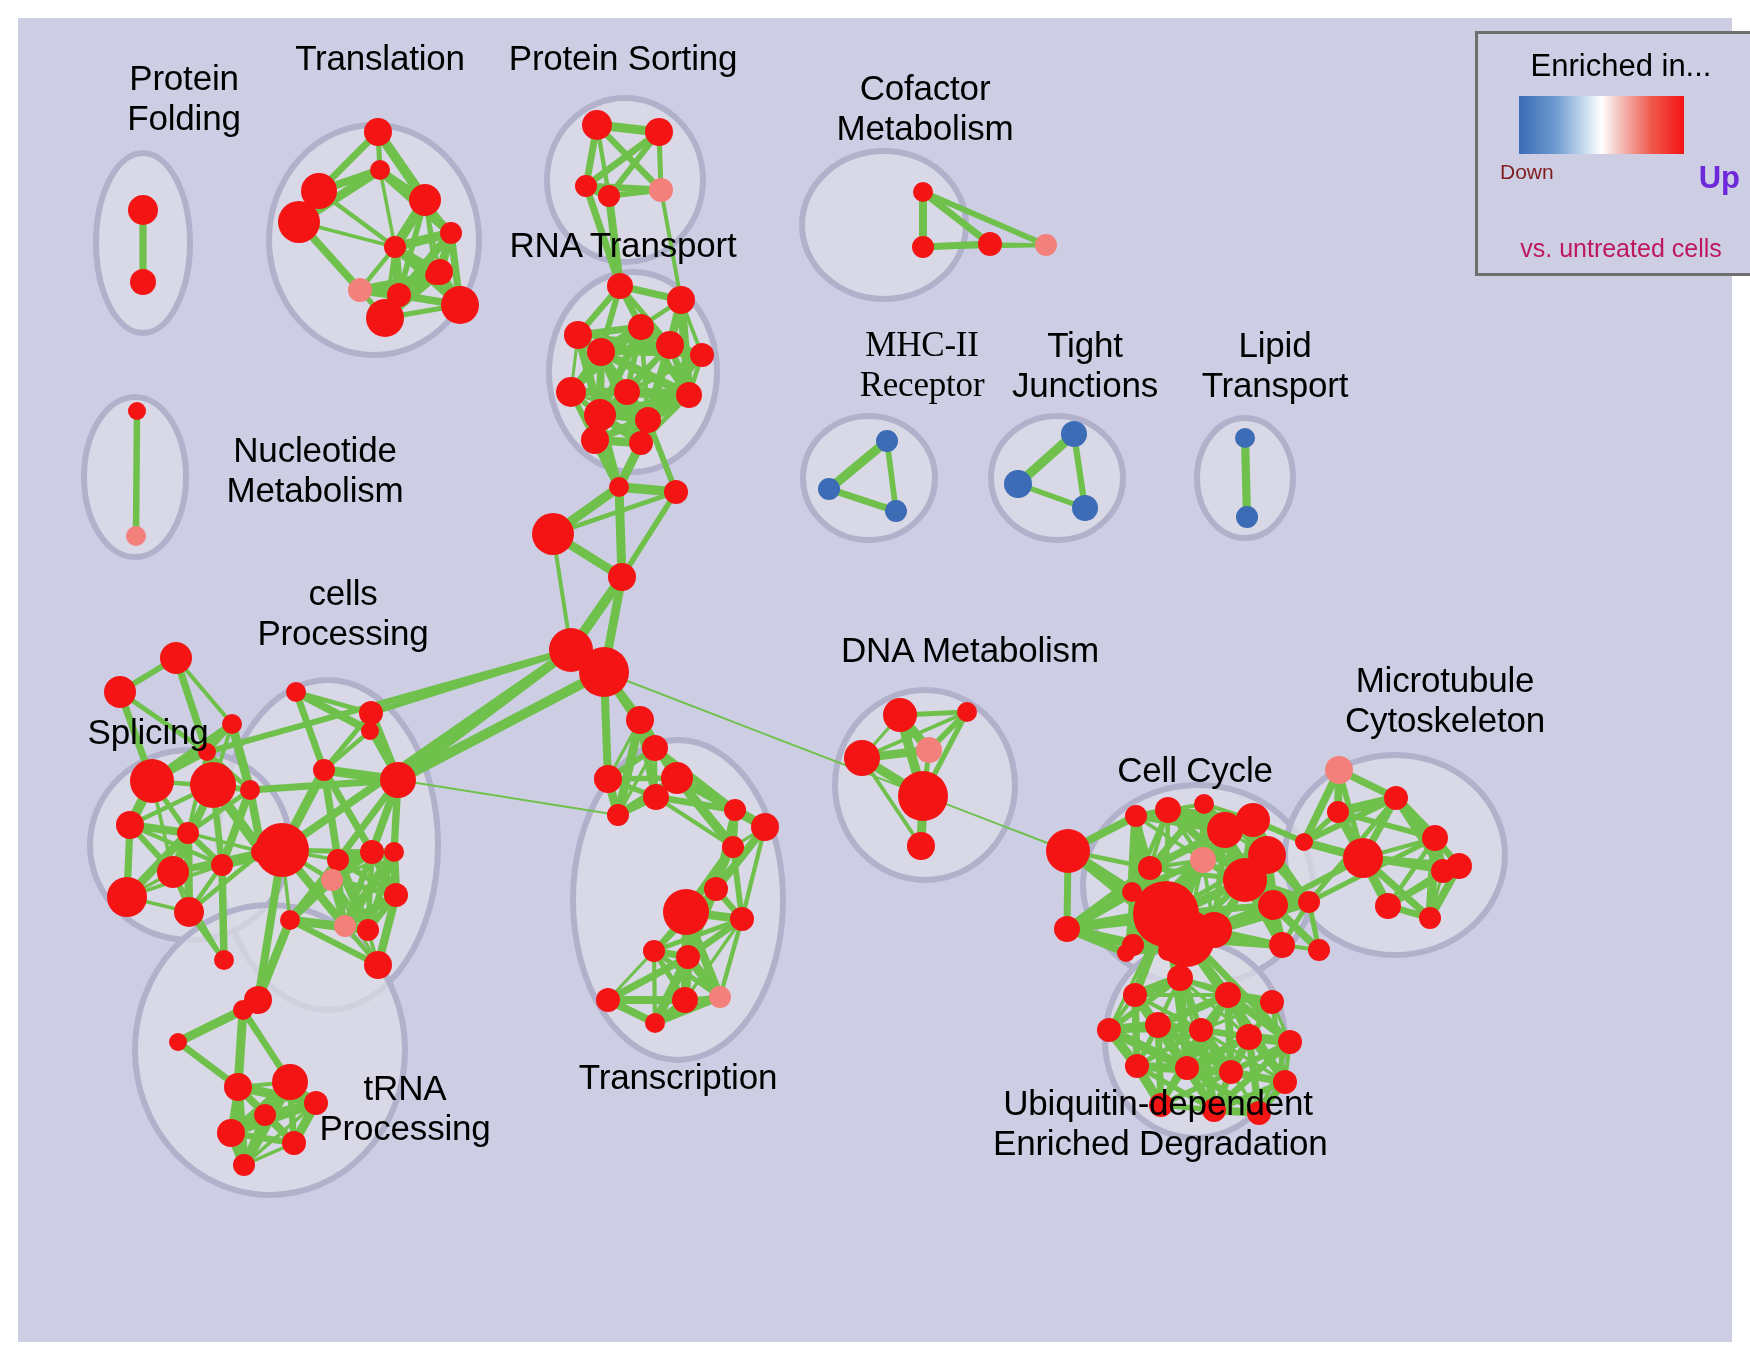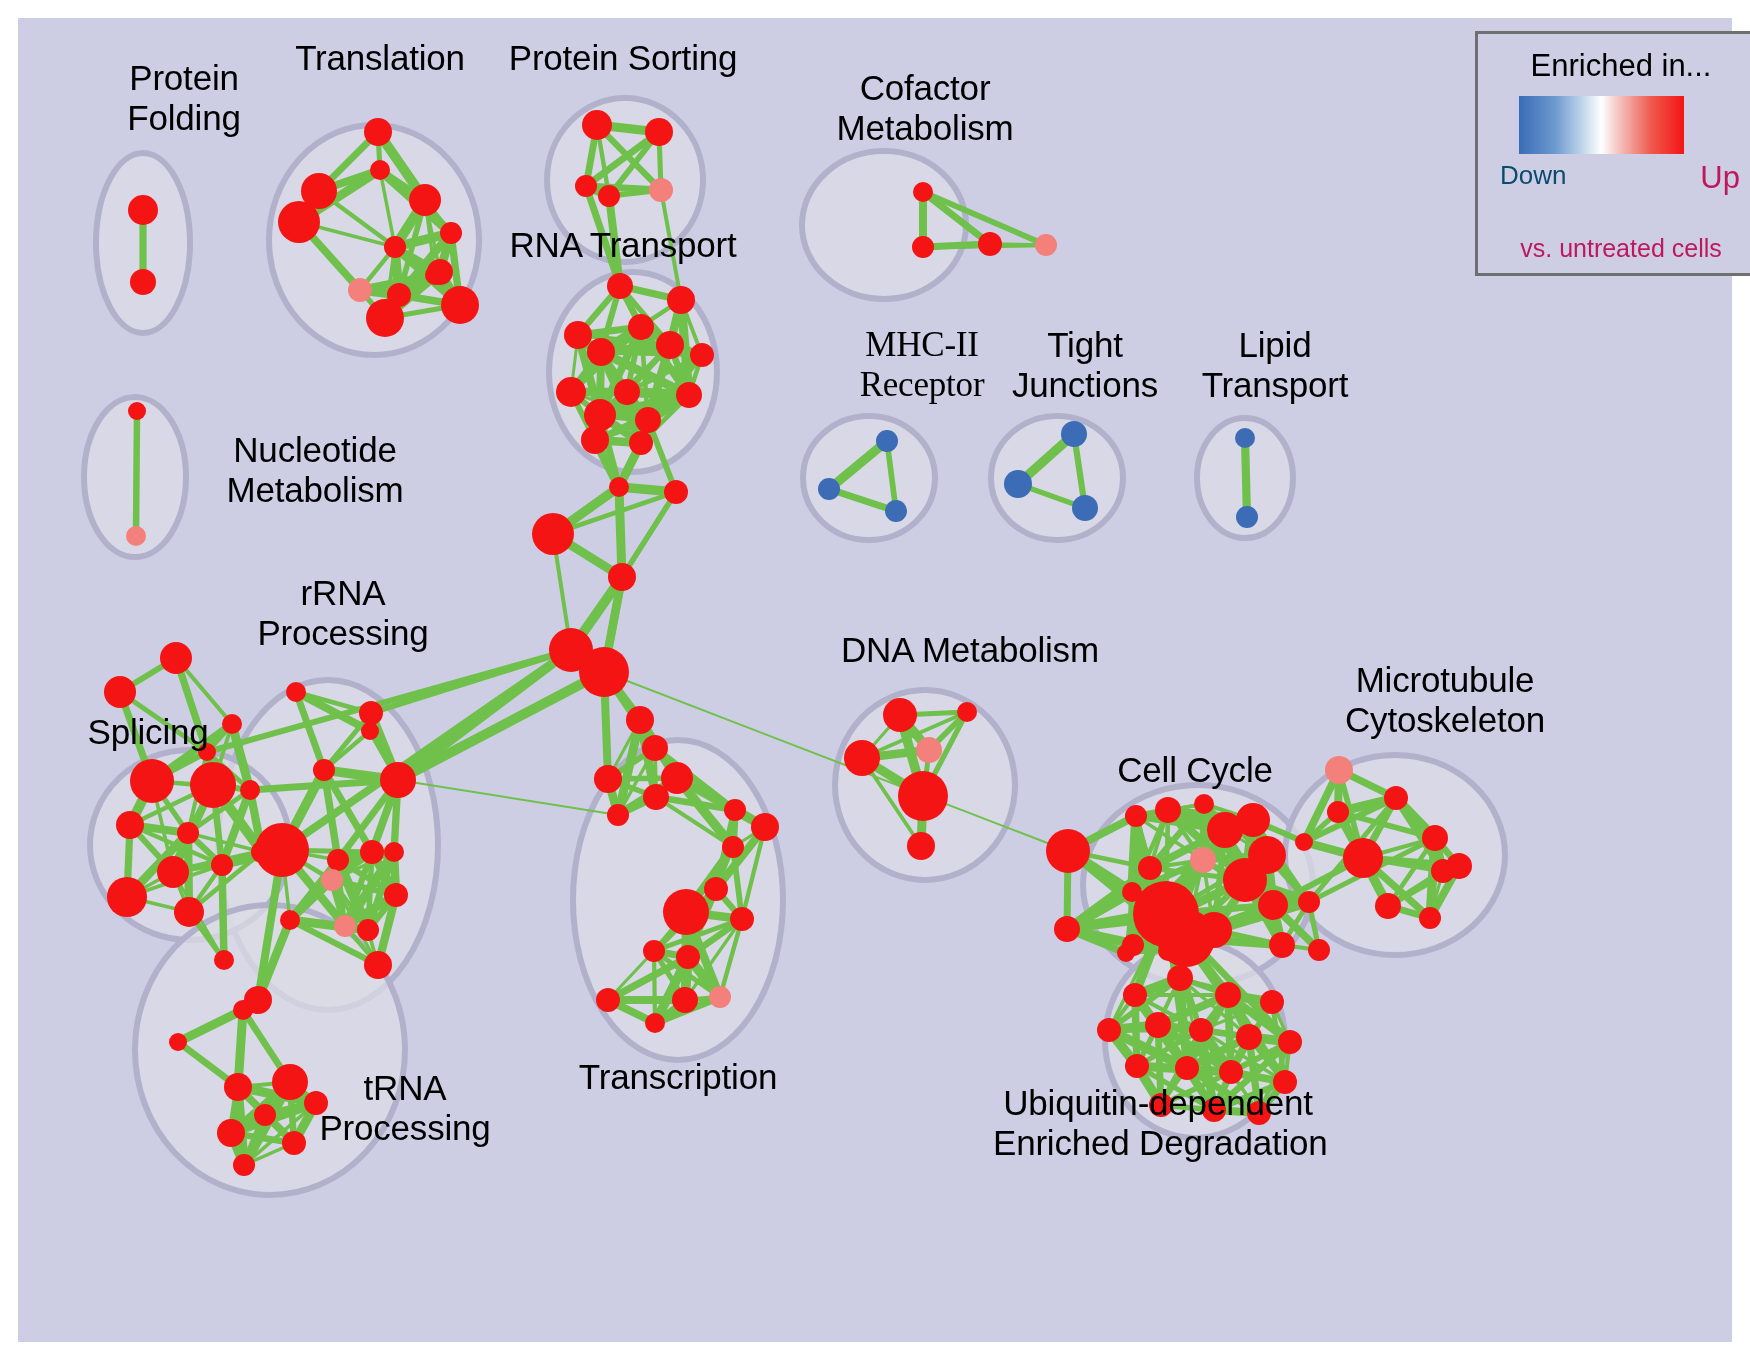--- a/index.html
+++ b/index.html
@@ -31,22 +31,22 @@
   }
   #legend .lg-title{
     position:absolute;left:0;top:14px;width:100%;
     text-align:center;font-size:31px;color:#000;
     font-family:"Liberation Sans", sans-serif;
   }
   #legend .lg-bar{
     position:absolute;left:41px;top:62px;width:165px;height:58px;
     background:linear-gradient(to right,#3b6cb5 0%,#6d9ad0 22%,#c8dced 40%,#ffffff 50%,#f4c6c2 60%,#ef5a4e 80%,#f41414 100%);
   }
-  #legend .lg-down{position:absolute;left:22px;top:126px;font-size:26px;color:#0c4a6e;}
-  #legend .lg-up{position:absolute;right:24px;top:126px;font-size:31px;color:#be185d;}
+  #legend .lg-down{position:absolute;left:22px;top:126px;font-size:21px;color:#7f1d1d;}
+  #legend .lg-up{position:absolute;right:24px;top:126px;font-size:31px;color:#6d28d9;font-weight:bold;}
   #legend .lg-sub1{position:absolute;left:0;top:168px;width:100%;text-align:center;font-size:25px;color:#000;}
   #legend .lg-sub2{position:absolute;left:0;top:200px;width:100%;text-align:center;font-size:25px;color:#be185d;}
 </style>
 </head>
 <body>
 
 <div id="root">
   <svg id="canvas" viewBox="0 0 1750 1360" preserveAspectRatio="none">
       <rect x="0" y="0" width="1750" height="1360" fill="#ffffff"></rect>
       <rect x="18" y="18" width="1714" height="1324" fill="#cdcee4"></rect>
@@ -873,21 +873,21 @@
 Metabolism</div>
       <div class="lbl" style="left: 508px; top: 225px; width: 230px;">RNA Transport</div>
       <div class="lbl" style="left: 190px; top: 430px; width: 250px;">Nucleotide
 Metabolism</div>
       <div class="lbl" style="left: 822px; top: 325px; width: 200px; font-family: Liberation Serif, serif;">MHC-II
 Receptor</div>
       <div class="lbl" style="left: 985px; top: 325px; width: 200px;">Tight
 Junctions</div>
       <div class="lbl" style="left: 1175px; top: 325px; width: 200px;">Lipid
 Transport</div>
-      <div class="lbl" style="left: 243px; top: 573px; width: 200px;">rRNA
+      <div class="lbl" style="left: 243px; top: 573px; width: 200px;">cells
 Processing</div>
       <div class="lbl" style="left: 58px; top: 712px; width: 180px;">Splicing</div>
       <div class="lbl" style="left: 805px; top: 630px; width: 250px; margin-left: 36px;">DNA Metabolism</div>
       <div class="lbl" style="left: 1300px; top: 660px; width: 290px;">Microtubule
 Cytoskeleton</div>
       <div class="lbl" style="left: 1095px; top: 750px; width: 200px;">Cell Cycle</div>
       <div class="lbl" style="left: 568px; top: 1057px; width: 220px;">Transcription</div>
       <div class="lbl" style="left: 300px; top: 1068px; width: 210px;">tRNA
 Processing</div>
       <div class="lbl" style="left: 993px; top: 1083px; width: 330px;">Ubiquitin-dependent

